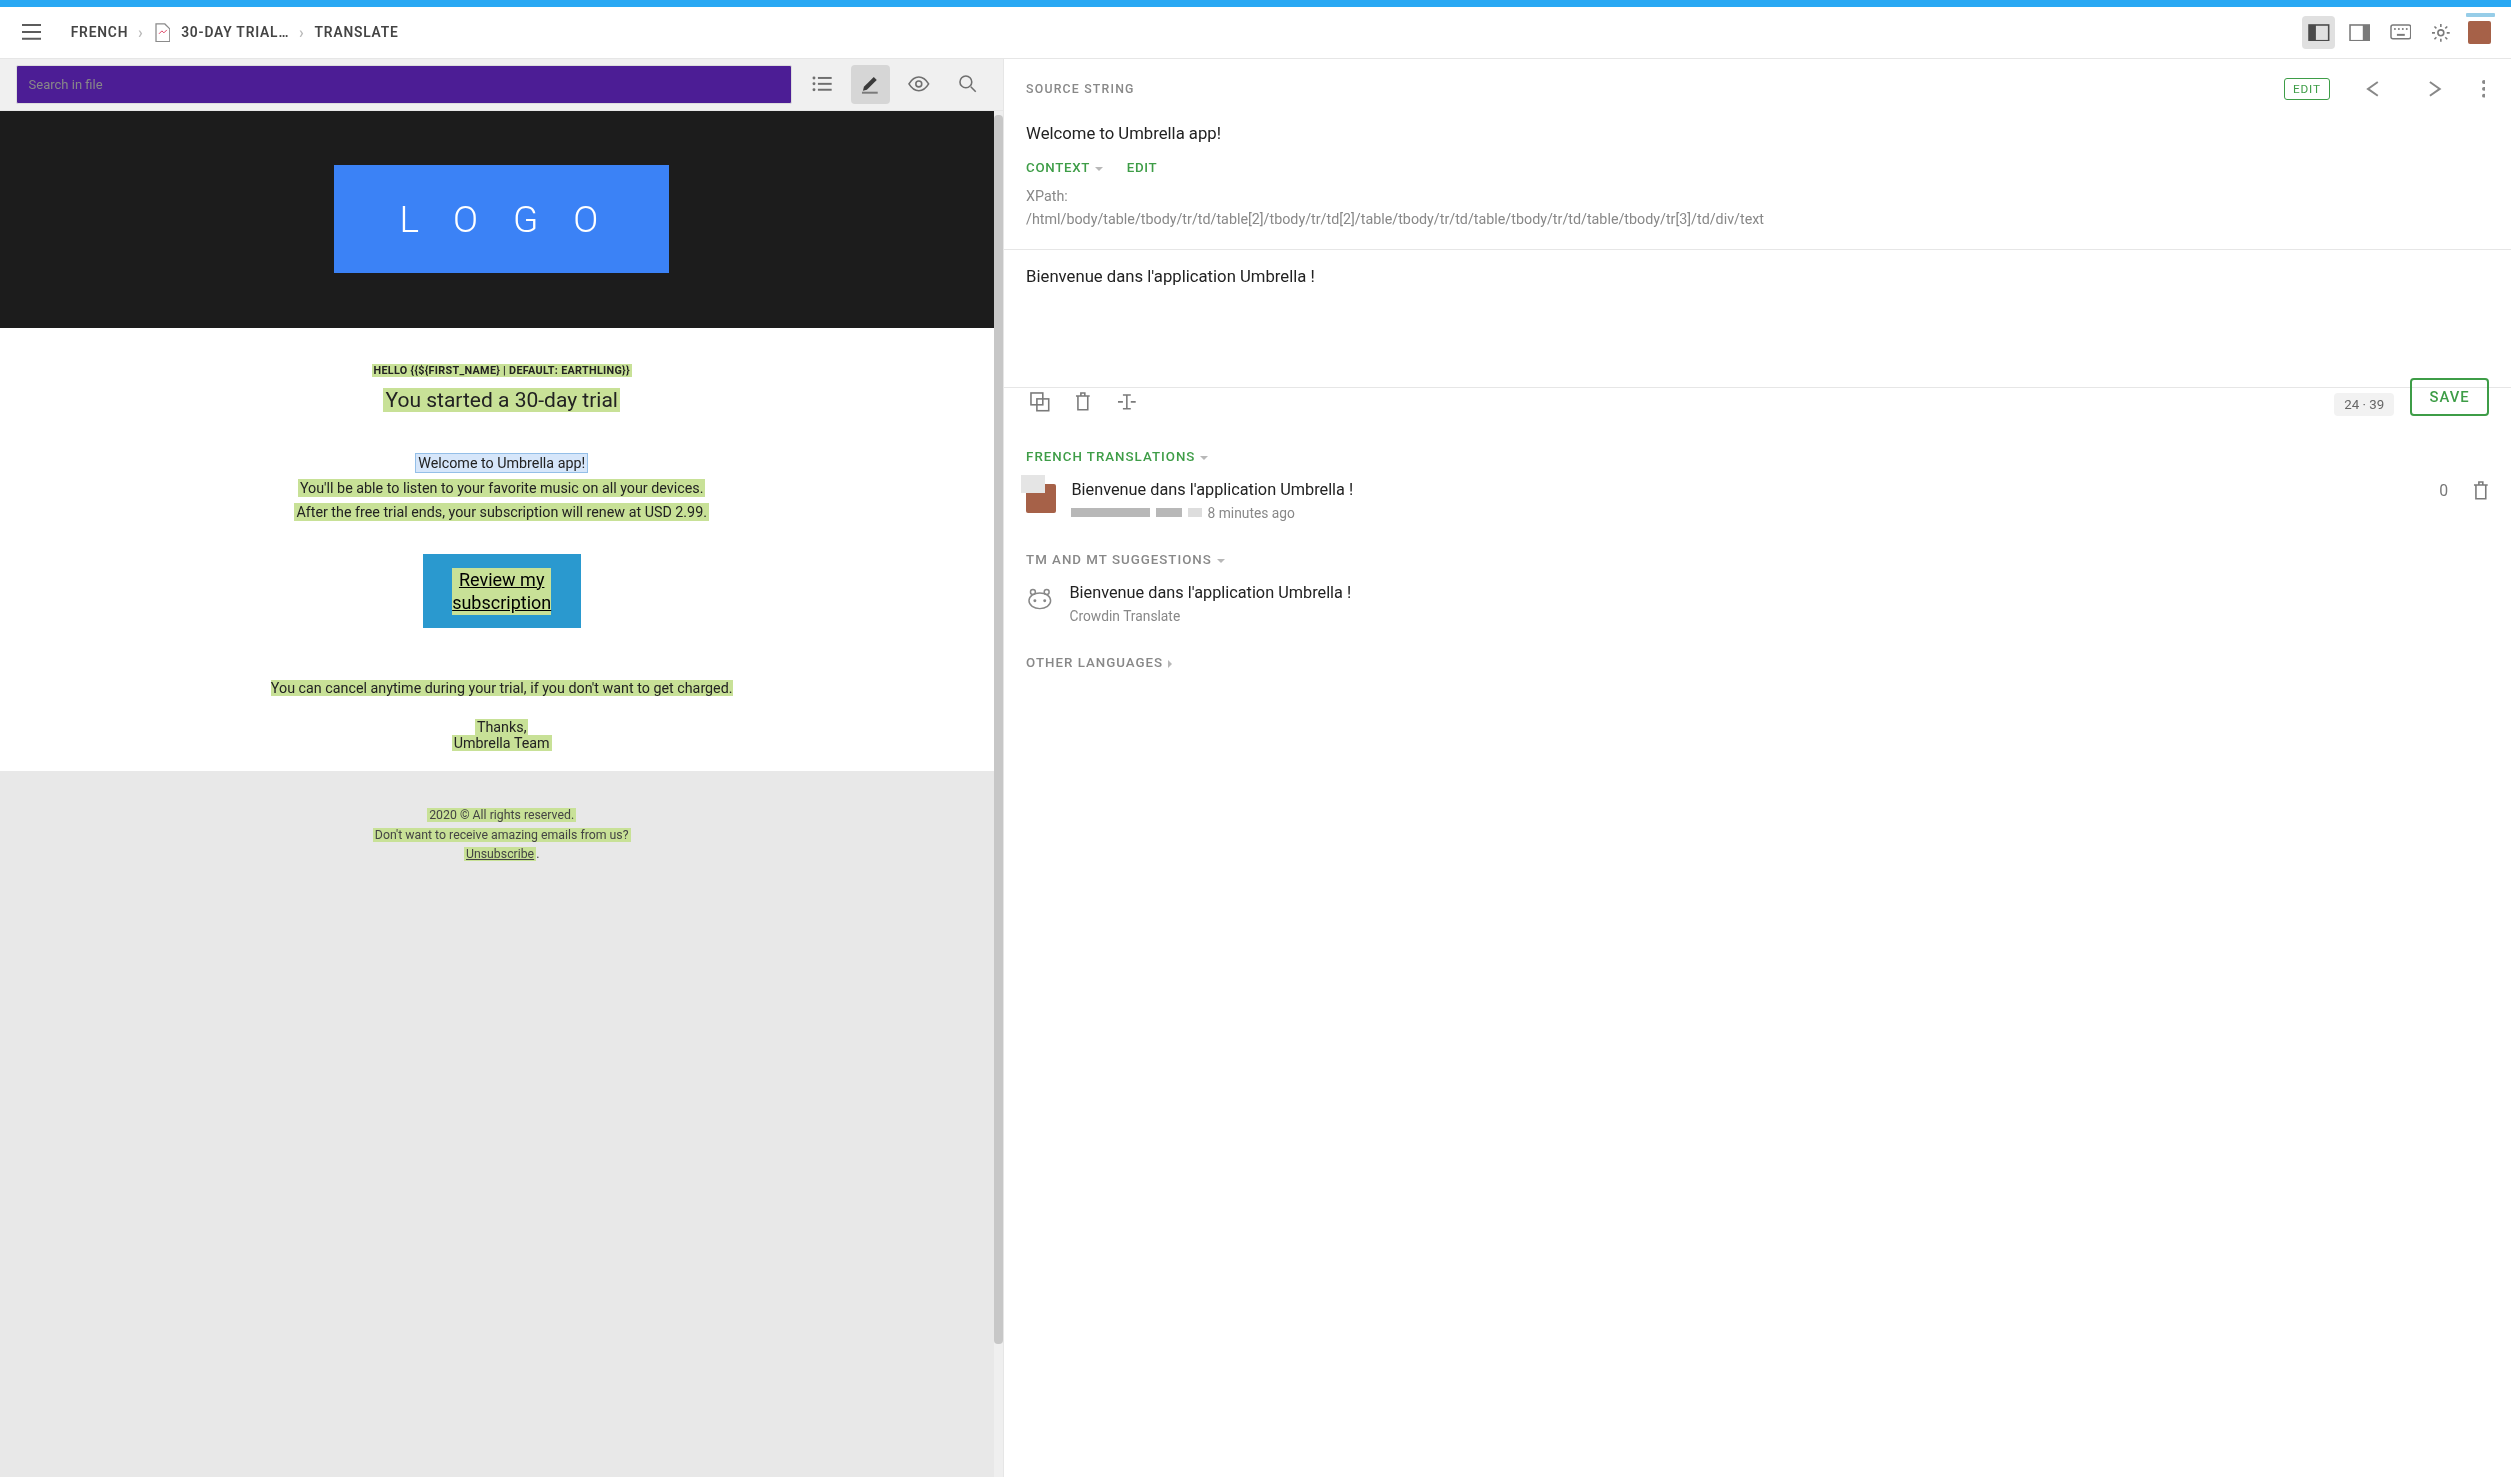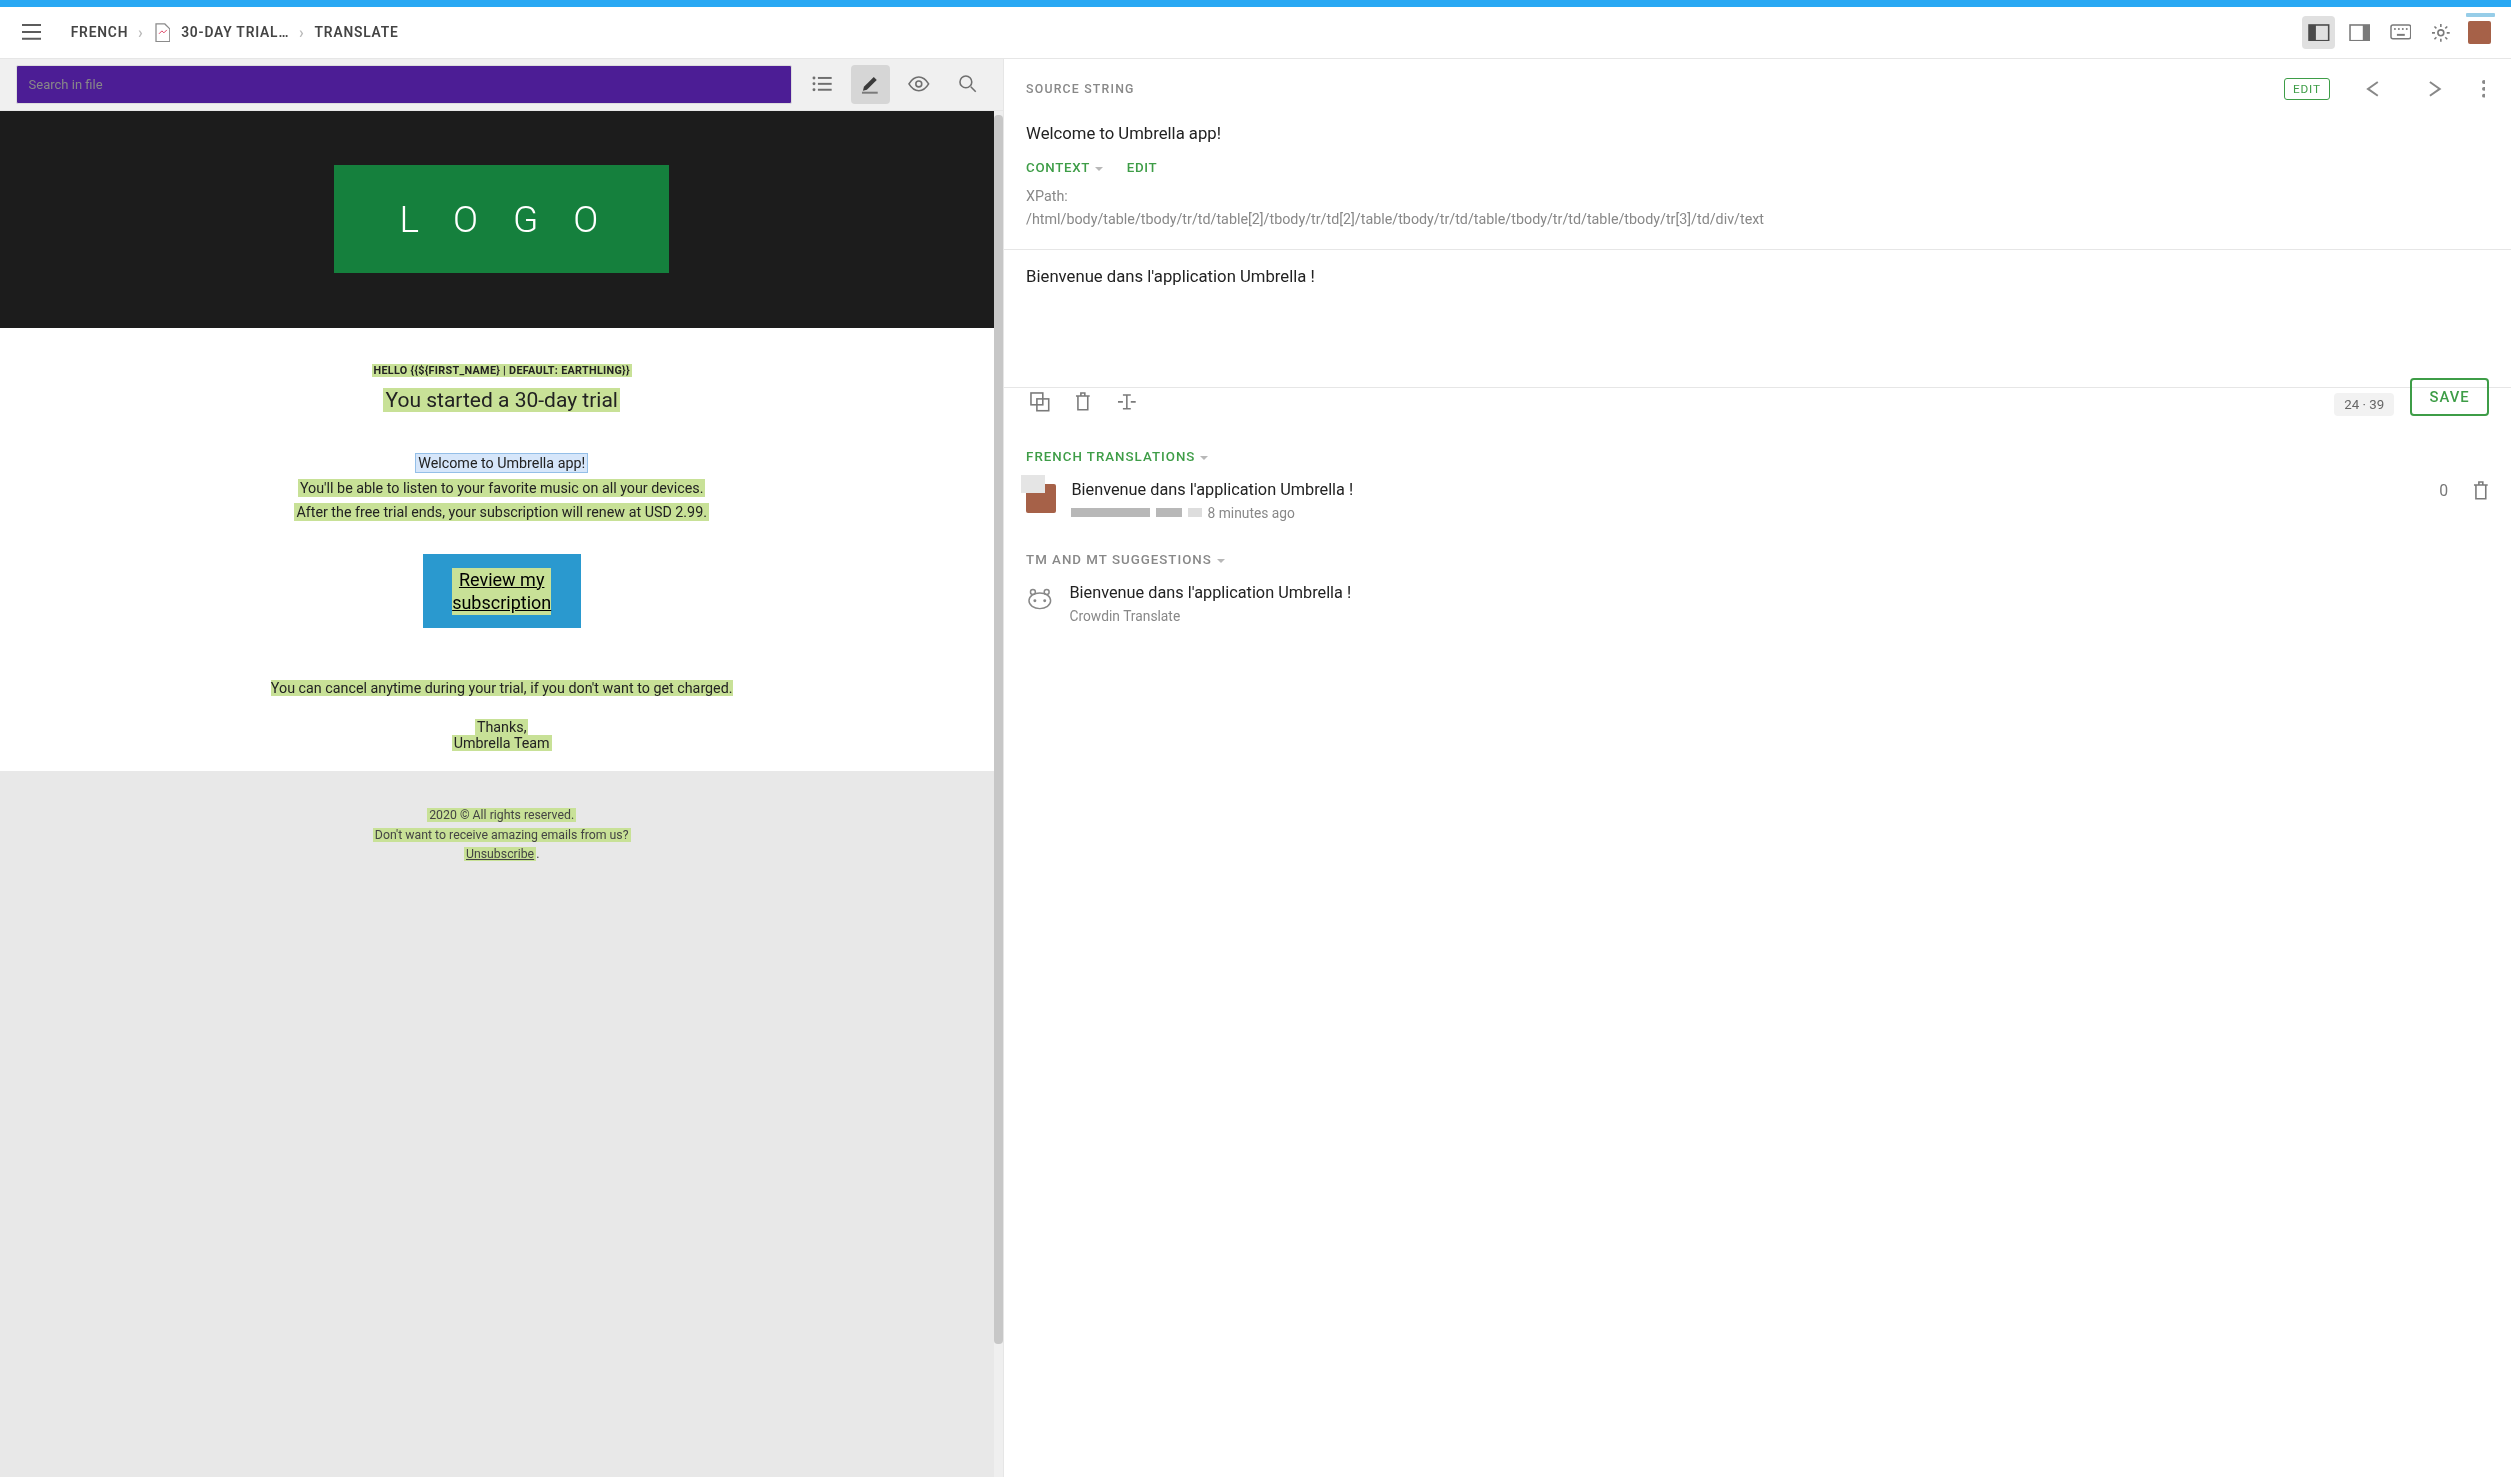--- a/index.html
+++ b/index.html
@@ -152,21 +152,21 @@
     .logo-block {
       background: #1c1c1c;
       height: 217px;
       display: flex;
       align-items: center;
       justify-content: center;
     }
     .logo-box {
       width: 335px;
       height: 108px;
-      background: #15803d;
+      background: #3b82f6;
       display: flex;
       align-items: center;
       justify-content: center;
       color: #fff;
       font-weight: 300;
       font-size: 37px;
       letter-spacing: 35px;
       padding-left: 29.6px;
     }
     .email-body {
@@ -615,16 +615,17 @@
             <circle cx="6" cy="5" r="2.5" fill="none" stroke="#888" stroke-width="1.5"></circle>
             <circle cx="20" cy="5" r="2.5" fill="none" stroke="#888" stroke-width="1.5"></circle>
           </svg>
       </div>
       <div>
         <div class="trans-text">Bienvenue dans l'application Umbrella !</div>
         <div class="trans-meta">Crowdin Translate</div>
       </div>
     </div>
 
+    <div class="sec-title grey tri-right">OTHER LANGUAGES</div>
 
   </div>
 </div>
 
 
 </body></html>

